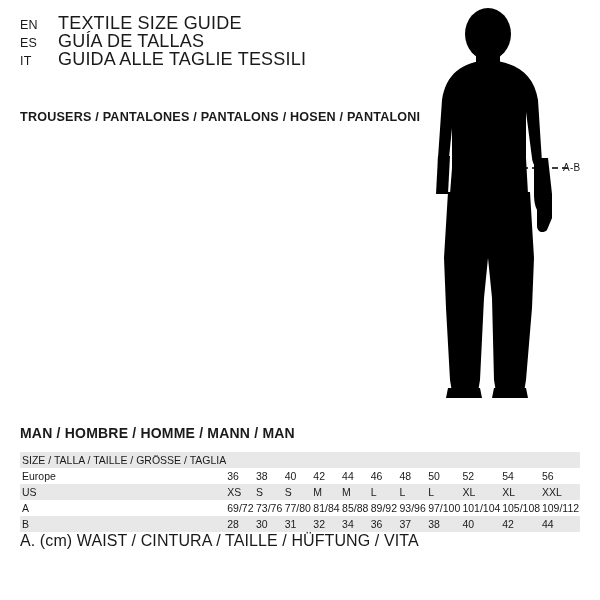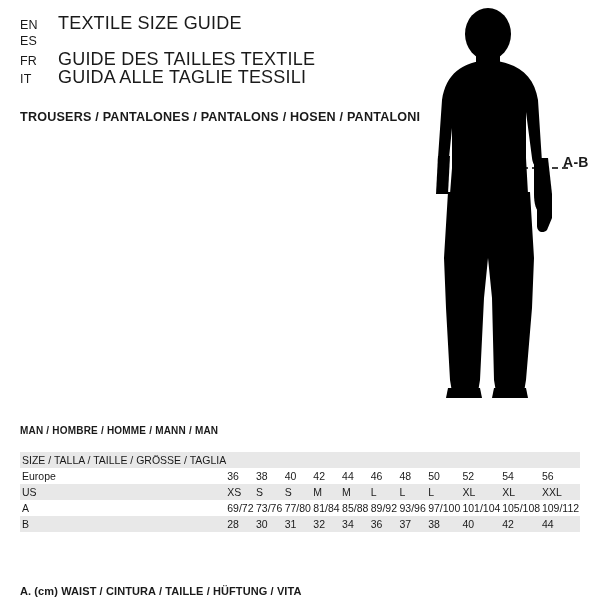--- a/index.html
+++ b/index.html
@@ -63,32 +63,32 @@
     top: 8px;
     width: 200px;
     height: 400px;
   }
   .figure-wrap svg {
     display: block;
   }
   .ab-label {
     position: absolute;
     left: 163px;
-    top: 146px;
+    top: 154px;
+    font-size: 10px;
+    font-weight: normal;
+    letter-spacing: 0.3px;
+  }
+
+  
+  .man-title {
+    position: absolute;
+    left: 20px;
+    top: 425px;
     font-size: 14px;
-    font-weight: bold;
-    letter-spacing: 0.3px;
-  }
-
-  
-  .man-title {
-    position: absolute;
-    left: 20px;
-    top: 425px;
-    font-size: 10px;
     font-weight: bold;
     letter-spacing: 0.2px;
     white-space: nowrap;
   }
   table.size-table {
     position: absolute;
     left: 20px;
     top: 452px;
     width: 560px;
     border-collapse: collapse;
@@ -110,46 +110,42 @@
     padding-left: 2px;
   }
   table.size-table td.val {
     width: 52px;
   }
 
   
   .footnotes {
     position: absolute;
     left: 20px;
-    top: 584px;
-    font-size: 11px;
+    top: 533px;
+    font-size: 16px;
     line-height: 15px;
     letter-spacing: 0.1px;
-    font-weight: bold;
   }
   .footnote {
     white-space: nowrap;
   }
 </style>
 </head>
 <body>
 
 <div class="page">
 
   <div class="lang-block">
     <div class="lang-row">
       <span class="lang-code">EN</span>
       <span class="lang-text">TEXTILE SIZE GUIDE</span>
     </div>
     <div class="lang-row">
       <span class="lang-code">ES</span>
-    </div>
-    <div class="lang-row">
-      <span class="lang-code">FR</span>
-      <span class="lang-text">GUIDE DES TAILLES TEXTILE</span>
+      <span class="lang-text">GUÍA DE TALLAS</span>
     </div>
     <div class="lang-row">
       <span class="lang-code">IT</span>
       <span class="lang-text">GUIDA ALLE TAGLIE TESSILI</span>
     </div>
   </div>
 
   <div class="section-title">TROUSERS / PANTALONES / PANTALONS / HOSEN / PANTALONI</div>
 
   <div class="figure-wrap">

